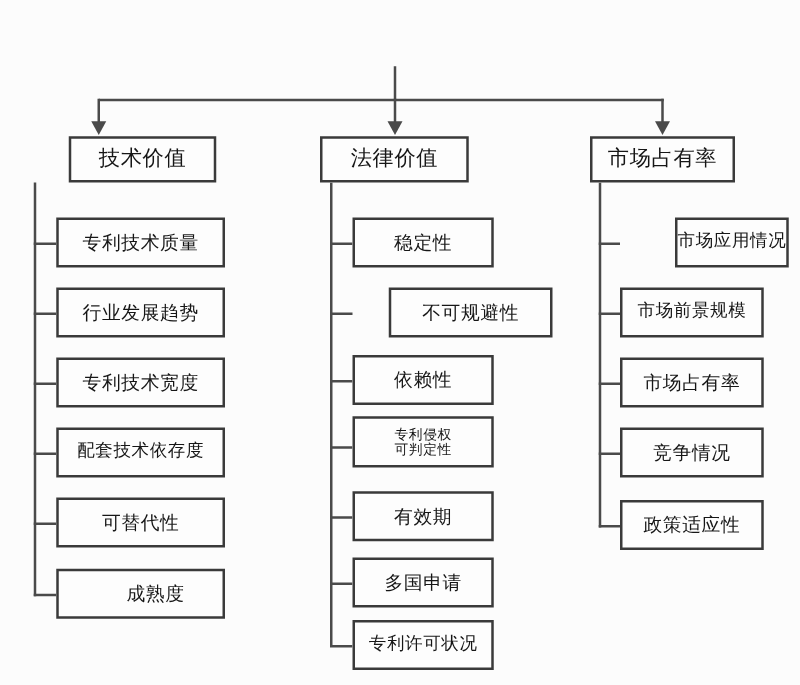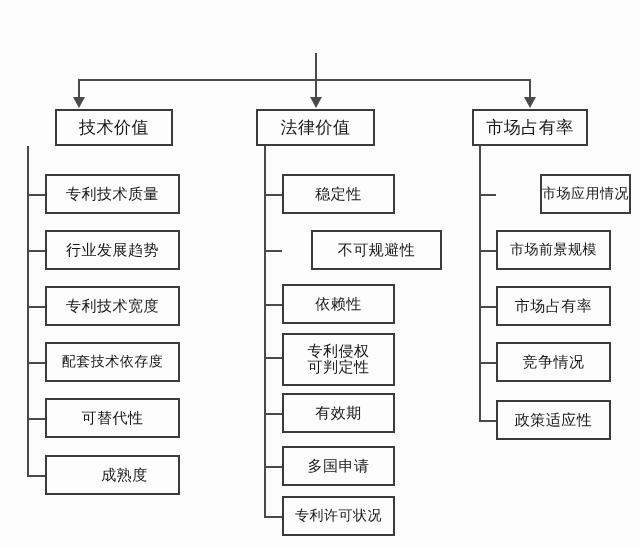--- a/index.html
+++ b/index.html
@@ -49,22 +49,22 @@
   .node.branch.b0 { left: 20px;  top: 109px; width: 118px; margin-left: 35px; }
   .node.branch.b1 { left: 256px; top: 109px; width: 119px; }
   .node.branch.b2 { left: 472px; top: 109px; width: 116px; }
 
   .node.leaf {
     height: 40px;
     font-size: 15px;
     border-width: 2px;
   }
   .node.leaf.tall {
-    height: 53px;
-    font-size: 15px;
+    height: 41px;
+    font-size: 11px;
     line-height: 1.05;
   }
 
   
   .ln {
     position: absolute;
     background: #4a4a4a;
     z-index: 1;
   }
   .ln.h { height: 2px; }

